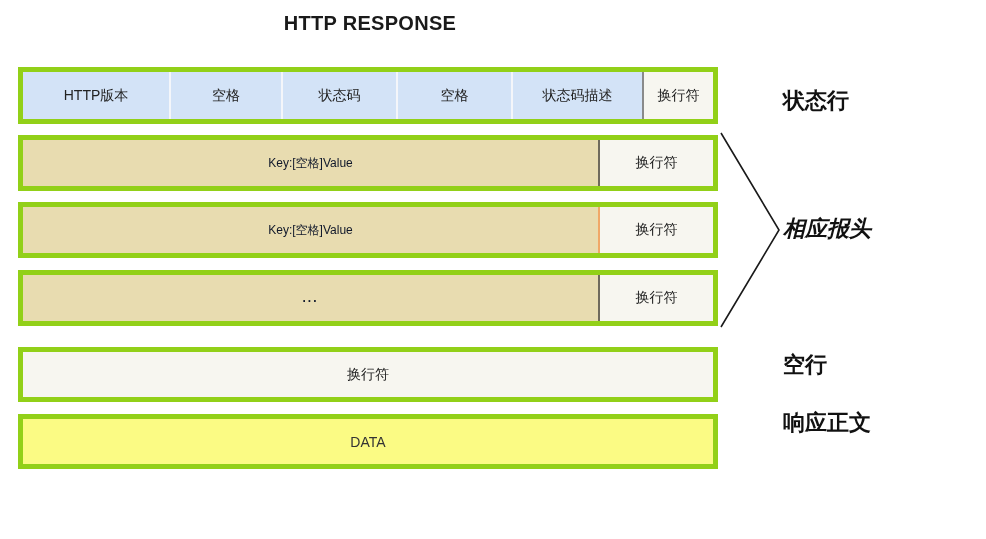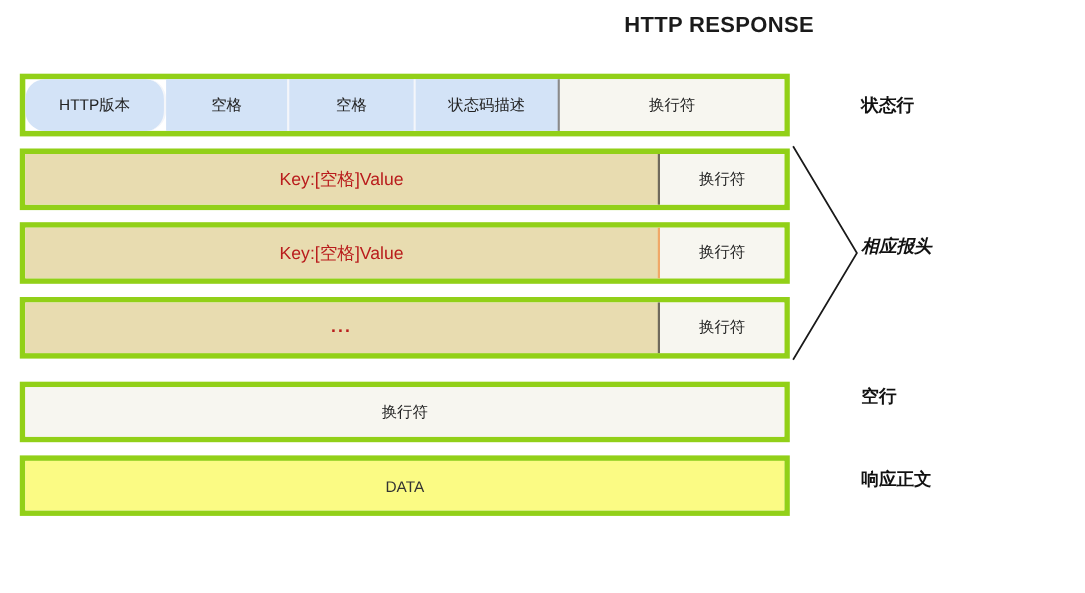--- a/index.html
+++ b/index.html
@@ -9,21 +9,21 @@
     font-family:"Liberation Sans","DejaVu Sans",sans-serif;
     overflow:hidden;
     position:relative;
   }
   #diagram{position:absolute;left:0;top:0;width:986px;height:539px;}
 
   
   .title{
     position:absolute;
     left:0;top:12px;width:740px;
-    text-align:right;
+    text-align:center;
     font-size:20px;font-weight:bold;color:#1a1a1a;
     letter-spacing:.3px;
   }
 
   
   .row{
     position:absolute;
     left:18px;
     width:700px;
     border:5px solid #92d018;
@@ -45,34 +45,34 @@
   }
 
   
   .row-status{top:67px;height:57px;}
   .row-status .cell{
     background:#d3e3f7;
     border-right:2px solid #f4f6fa;
     flex:0 0 auto;
   }
   .row-status .cell:last-child{border-right:none;}
-  .c-version{width:128px;border-radius:18px;}
+  .c-version{width:148px;}
   .c-sp1{width:112px;}
   .c-code{width:115px;}
   .c-sp2{width:115px;}
   .c-desc{width:131px;border-right:2px solid #8a8a8a !important;}
   .c-crlf{flex:1 1 auto !important;background:#f7f6f0 !important;}
 
   
   .row-header{height:56px;}
   .row-header .body{
     flex:1 1 auto;
     background:#e8dcb0;
     display:flex;align-items:center;justify-content:center;
-    font-size:16px;color:#b91c1c;
+    font-size:12px;color:#0f172a;
     border-right:2px solid #6f6a5c;
   }
   .row-header .eol{
     flex:0 0 113px;
     background:#f7f6f0;
     display:flex;align-items:center;justify-content:center;
     font-size:14px;color:#222222;
   }
   .row-h1{top:135px;}
   .row-h1 .body{border-right:2px solid #6f6a5c;}
@@ -91,41 +91,42 @@
   
   .row-data{top:414px;height:55px;}
   .row-data .cell{
     flex:1 1 auto;background:#fbfb84;font-size:14px;color:#333;
   }
 
   
   .side-label{
     position:absolute;
     left:783px;
-    font-size:16px;font-weight:bold;color:#111111;
+    font-size:22px;font-weight:bold;color:#111111;
     white-space:nowrap;
   }
   .lbl-status{top:86px;}
   .lbl-headers{top:214px;font-style:italic;}
   .lbl-blank{top:350px;}
-  .lbl-body{top:426px;}
+  .lbl-body{top:408px;}
 
   
   .bracket{position:absolute;left:715px;top:125px;}
 </style>
 </head>
 <body>
 
 <div id="diagram">
 
   <div class="title">HTTP RESPONSE</div>
 
   <div class="row row-status">
     <div class="cell c-version">HTTP版本</div>
     <div class="cell c-sp1">空格</div>
+    <div class="cell c-code">状态码</div>
     <div class="cell c-sp2">空格</div>
     <div class="cell c-desc">状态码描述</div>
     <div class="cell c-crlf">换行符</div>
   </div>
 
   <div class="row row-header row-h1">
     <div class="body">Key:[空格]Value</div>
     <div class="eol">换行符</div>
   </div>
 

